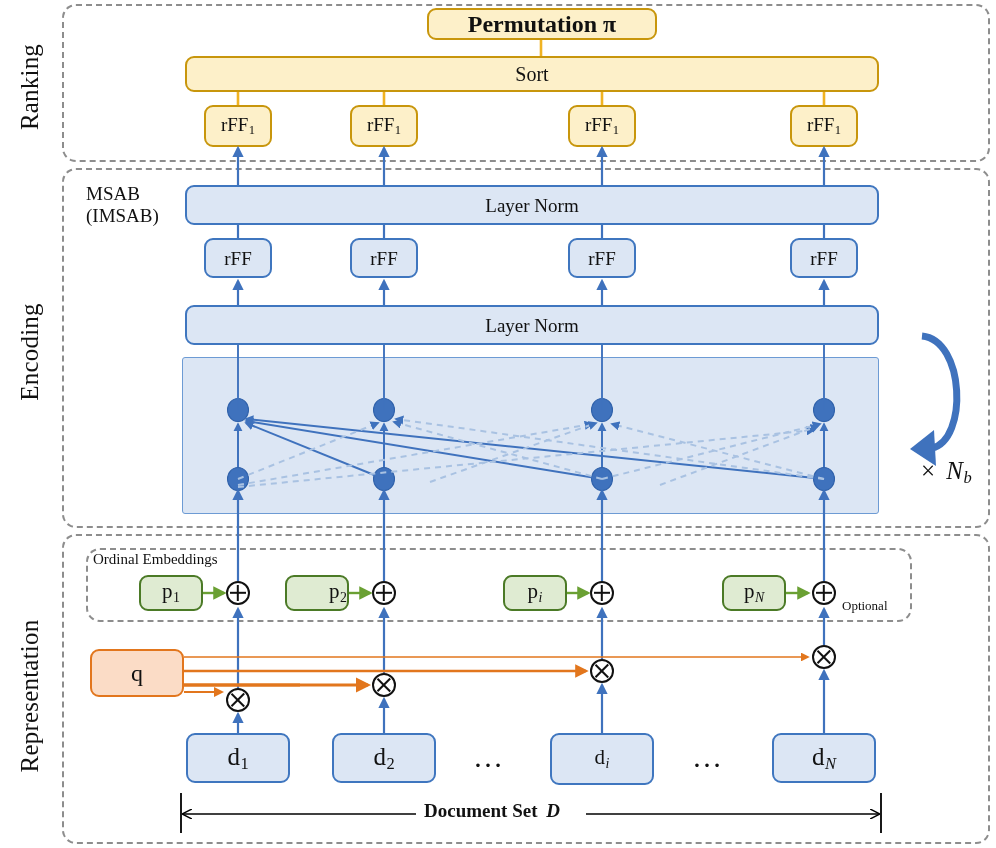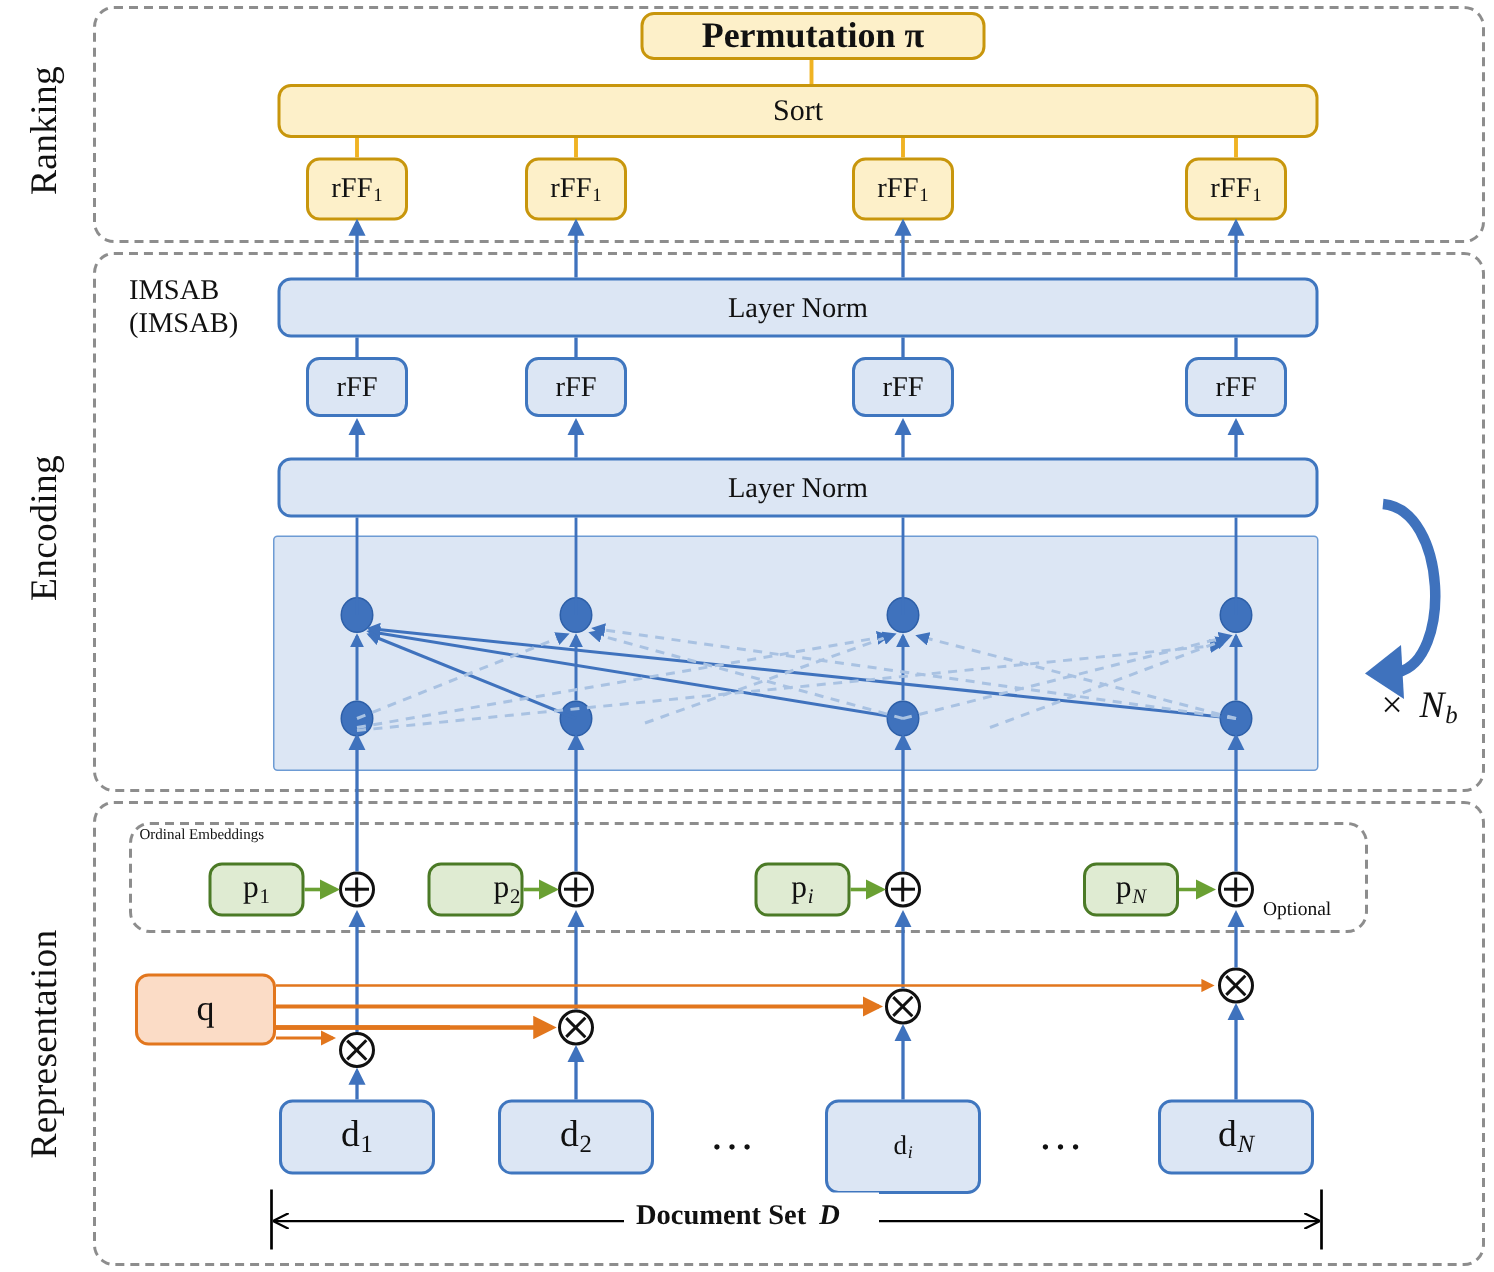--- a/index.html
+++ b/index.html
@@ -122,21 +122,21 @@
   <div class="box yellow" style="left:350px; top:105px; width:68px; height:42px; font-size:19px;">
     <span><span>rFF</span><span class="sub">1</span></span>
   </div>
   <div class="box yellow" style="left:568px; top:105px; width:68px; height:42px; font-size:19px;">
     <span><span>rFF</span><span class="sub">1</span></span>
   </div>
   <div class="box yellow" style="left:790px; top:105px; width:68px; height:42px; font-size:19px;">
     <span><span>rFF</span><span class="sub">1</span></span>
   </div>
 
-  <div class="plain-text" style="left:86px; top:183px; font-size:19px;">IMSAB</div>
+  <div class="plain-text" style="left:86px; top:183px; font-size:19px;">MSAB</div>
   <div class="plain-text" style="left:86px; top:205px; font-size:19px;">(IMSAB)</div>
 
   <div class="box blue" style="left:185px; top:185px; width:694px; height:40px; font-size:19px;">
     <span>Layer Norm</span>
   </div>
 
   <div class="box blue" style="left:204px; top:238px; width:68px; height:40px; font-size:19px;">
     <span>rFF</span>
   </div>
   <div class="box blue" style="left:350px; top:238px; width:68px; height:40px; font-size:19px;">
@@ -164,21 +164,21 @@
   <div class="dot" style="left:373px; top:467px;"></div>
   <div class="dot" style="left:591px; top:467px;"></div>
   <div class="dot" style="left:813px; top:467px;"></div>
 
   <div class="plain-text" style="left:921px; top:457px; font-size:25px;">
     <span>×</span>
     <span class="ital" style="padding-left:5px;">N</span><span class="sub it">b</span>
   </div>
 
   <div class="sec-frame" style="left:86px; top:548px; width:826px; height:74px; border-width:2px;"></div>
-  <div class="plain-text" style="left:93px; top:551px; font-size:10px;">Ordinal Embeddings</div>
+  <div class="plain-text" style="left:93px; top:551px; font-size:15px;">Ordinal Embeddings</div>
   <div class="plain-text" style="left:842px; top:598px; font-size:13px;">Optional</div>
 
   <div class="box green" style="left:139px; top:575px; width:64px; height:36px; font-size:21px;">
     <span><span>p</span><span class="sub">1</span></span>
   </div>
   <div class="box green" style="left:285px; top:575px; width:64px; height:36px; font-size:21px;padding-left:42px;">
     <span><span>p</span><span class="sub">2</span></span>
   </div>
   <div class="box green" style="left:503px; top:575px; width:64px; height:36px; font-size:21px;">
     <span><span>p</span><span class="sub it">i</span></span>
@@ -200,21 +200,21 @@
   <div class="opnode times" style="left:372px; top:673px;"></div>
   <div class="opnode times" style="left:590px; top:659px;"></div>
   <div class="opnode times" style="left:812px; top:645px;"></div>
 
   <div class="box blue" style="left:186px; top:733px; width:104px; height:50px; font-size:25px;">
     <span><span>d</span><span class="sub">1</span></span>
   </div>
   <div class="box blue" style="left:332px; top:733px; width:104px; height:50px; font-size:25px;">
     <span><span>d</span><span class="sub">2</span></span>
   </div>
-  <div class="box blue" style="left:550px; top:733px; width:104px; height:63px; font-size:18px;">
+  <div class="box blue" style="left:550px; top:733px; width:104px; height:52px; font-size:21px;">
     <span><span>d</span><span class="sub it">i</span></span>
   </div>
   <div class="box blue" style="left:772px; top:733px; width:104px; height:50px; font-size:25px;">
     <span><span>d</span><span class="sub it">N</span></span>
   </div>
 
   <div class="plain-text" style="left:473px; top:740px; font-size:30px; letter-spacing:3px;">…</div>
   <div class="plain-text" style="left:692px; top:740px; font-size:30px; letter-spacing:3px;">…</div>
 
   <div class="plain-text bold" style="left:424px; top:795px; font-size:19px;">

